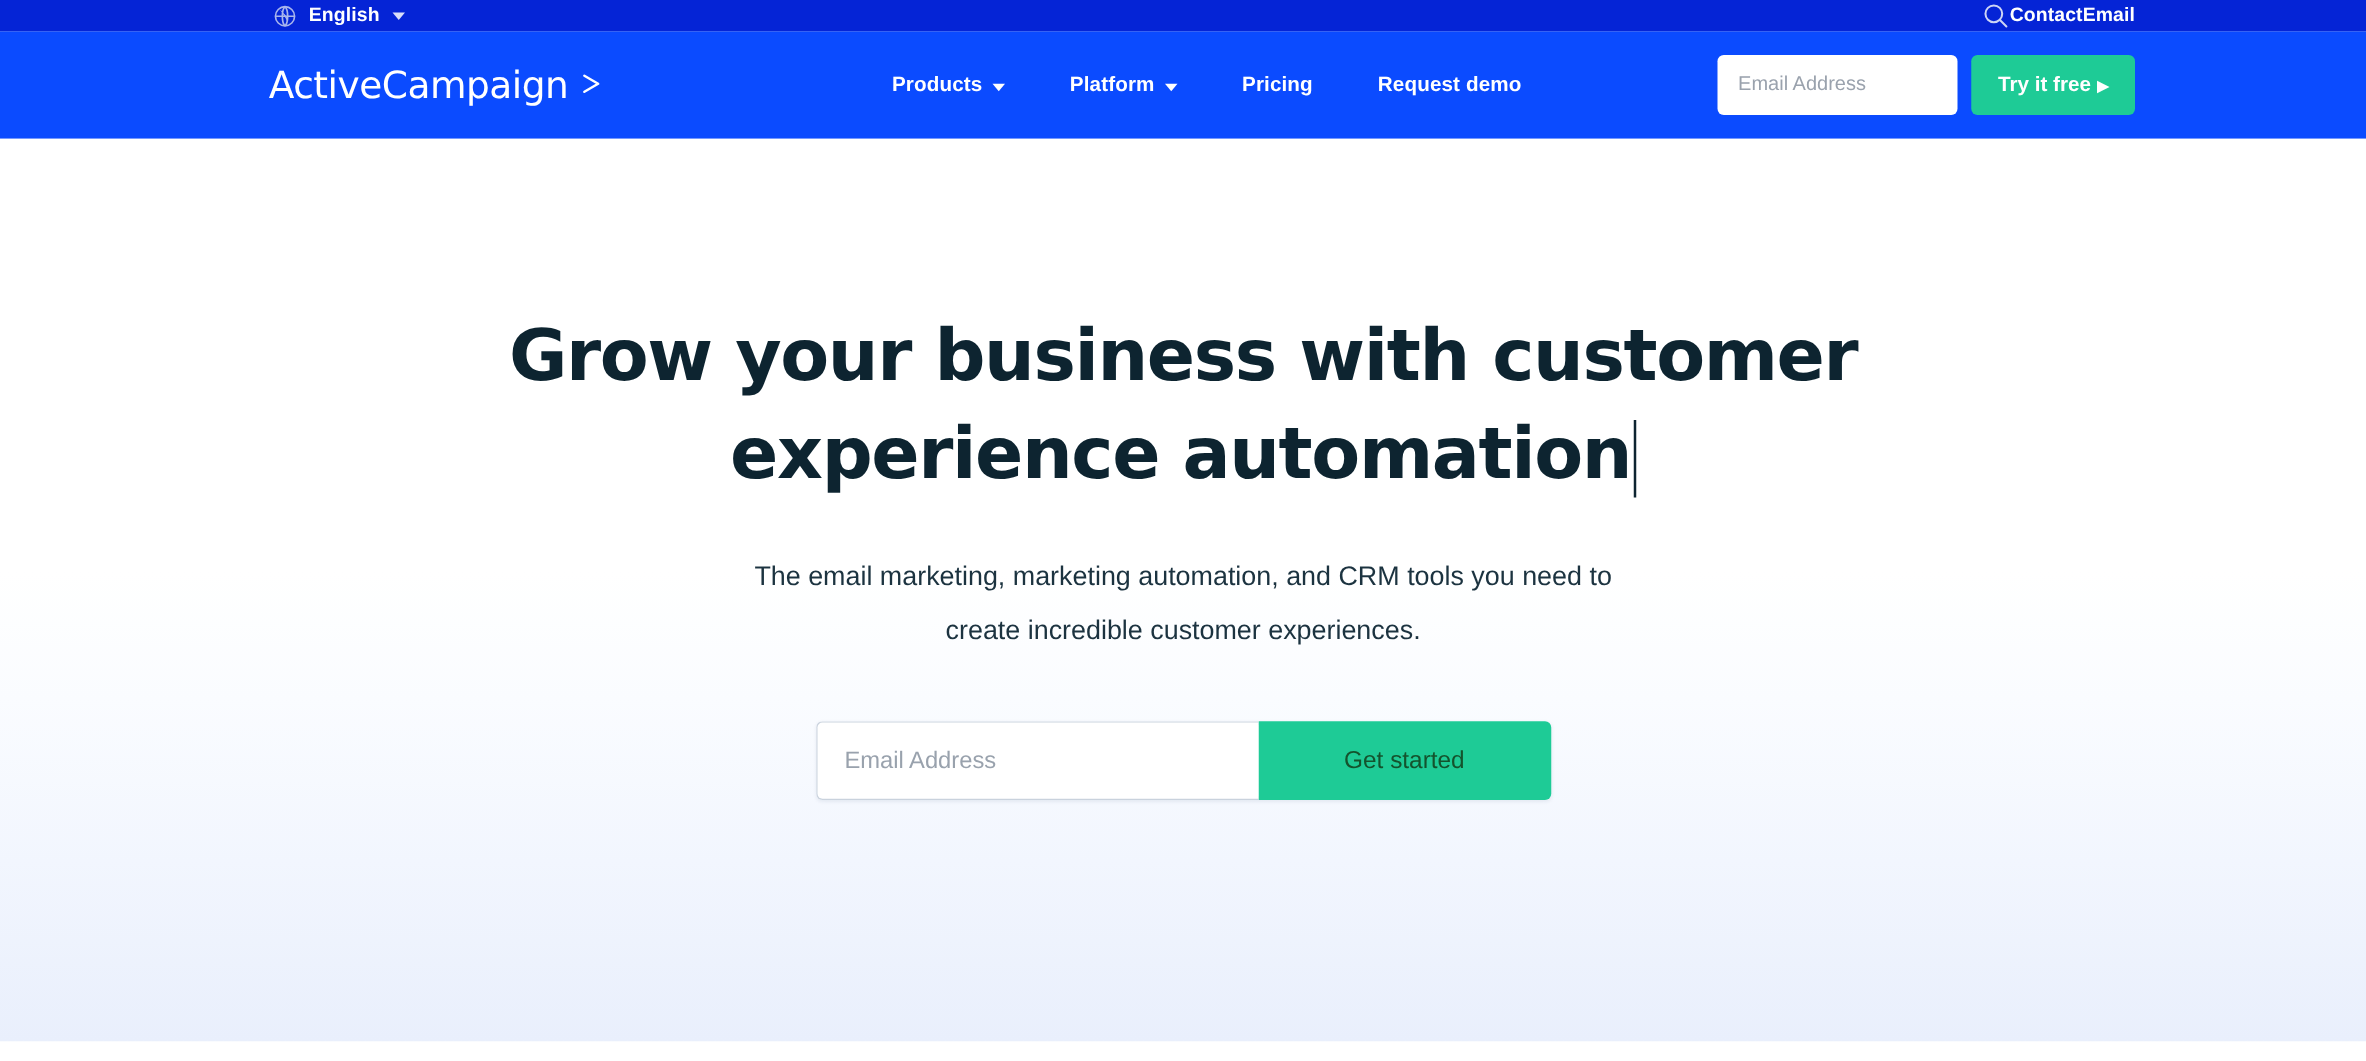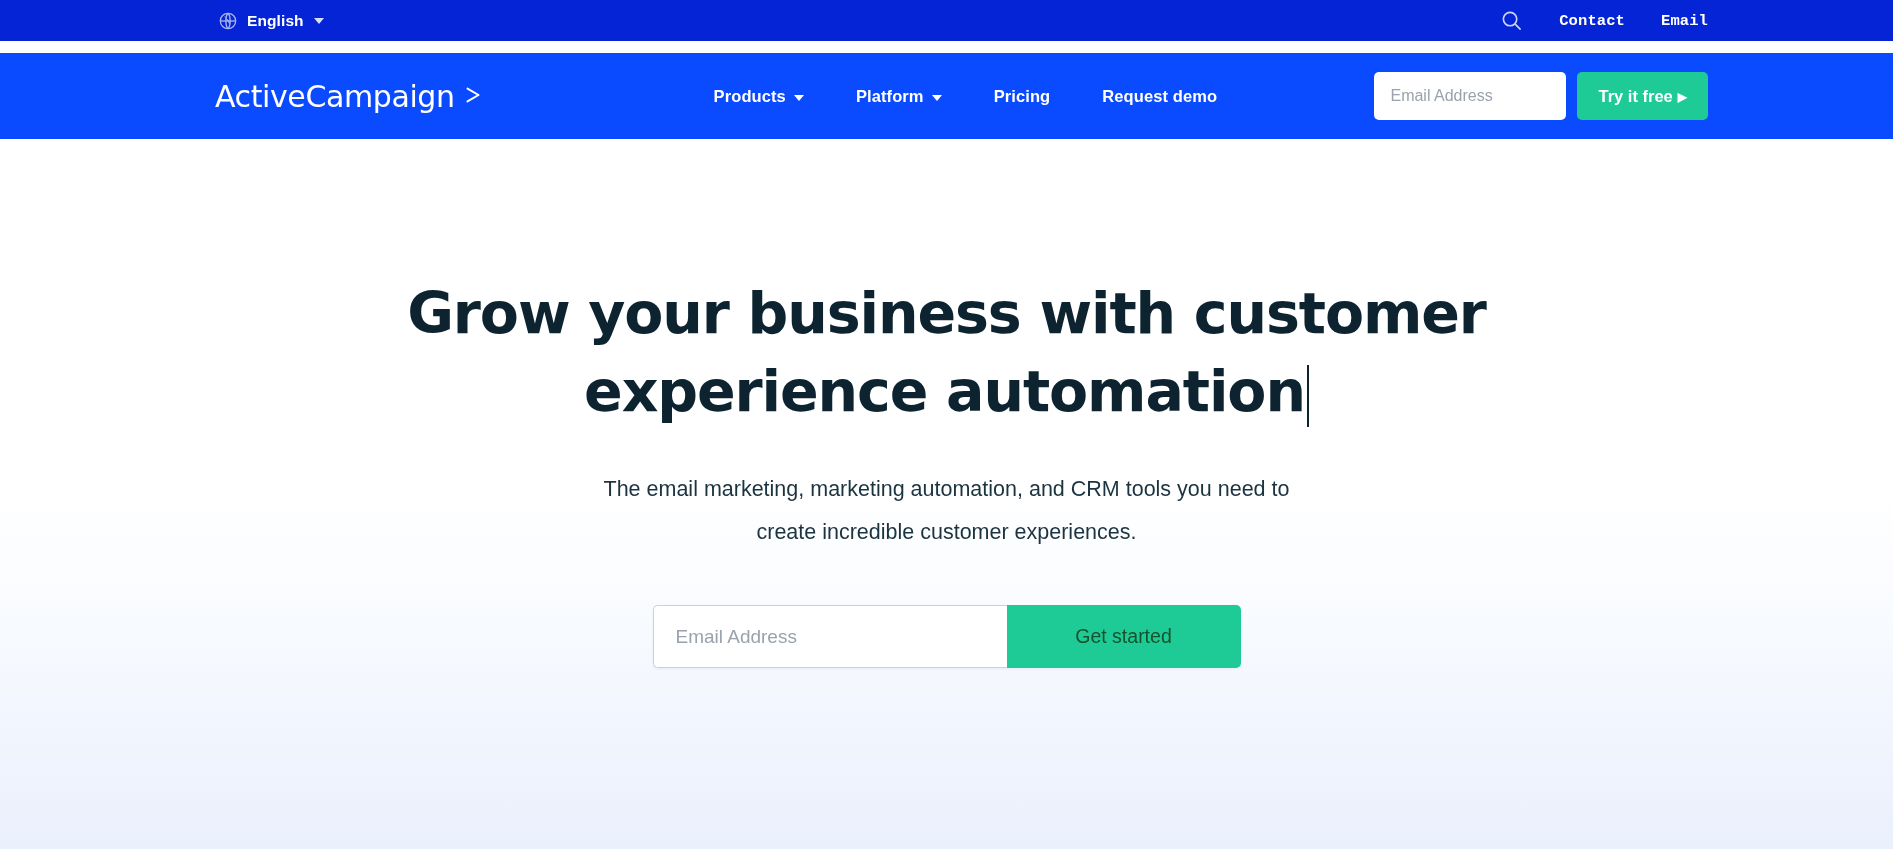--- a/index.html
+++ b/index.html
@@ -7,21 +7,21 @@
   html, body {
     width: 1893px;
     height: 849px;
     overflow: hidden;
     font-family: "Liberation Sans", sans-serif;
     background: #ffffff;
   }
 
   
   .utility-bar {
-    height: 41px;
+    height: 25px;
     background: #0524d6;
     display: flex;
     align-items: center;
     justify-content: space-between;
     padding: 0 185px 0 218px;
     position: relative;
     text-align: center;
   }
   .lang-switcher {
     display: flex;
@@ -39,42 +39,39 @@
   .caret-down {
     width: 0; height: 0;
     border-left: 5px solid transparent;
     border-right: 5px solid transparent;
     border-top: 6px solid rgba(255,255,255,.85);
     margin-left: 1px;
   }
   .utility-right {
     display: flex;
     align-items: center;
-    gap: 36px;
-    font-family: Liberation Mono, monospace;
   }
   .search-icon { width: 23px; height: 23px; display: block; opacity: .92; cursor: pointer; }
   .utility-link {
     color: #ffffff;
     font-size: 15.5px;
     font-weight: bold;
     text-decoration: none;
     letter-spacing: .1px;
     cursor: pointer;
   }
 
   
   .main-nav {
     height: 86px;
     background: #0b4bff;
     display: flex;
     align-items: center;
     padding: 0 185px 0 215px;
     gap: 0;
-    margin-top: 12px;
   }
   .brand {
     display: flex;
     align-items: center;
     gap: 7px;
     cursor: pointer;
     color: #fff;
   }
   .brand-word {
     font-size: 30px;

